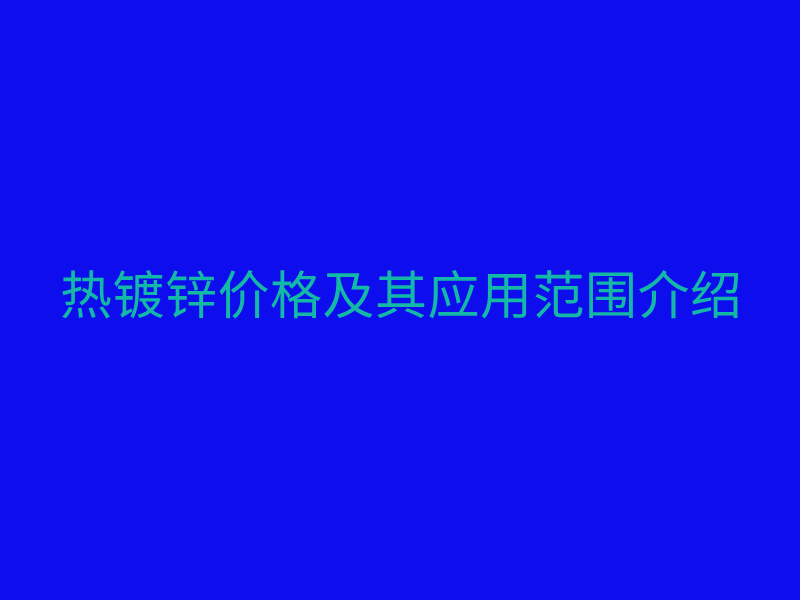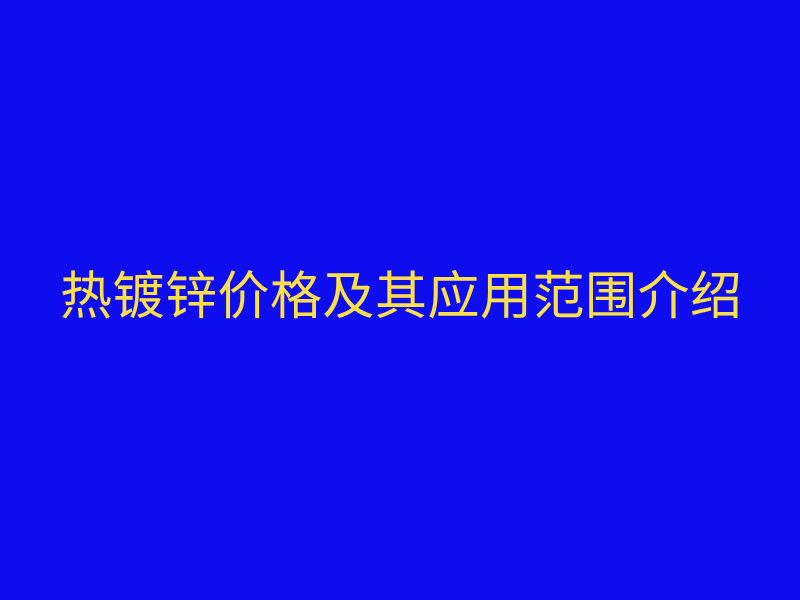--- a/index.html
+++ b/index.html
@@ -53,17 +53,17 @@
     -webkit-font-smoothing: antialiased;
   }
 </style>
 </head>
 <body>
 
 <div class="banner" style="background-color: rgb(13, 13, 238);">
 
   <div class="title-block">
 
-    <h1 class="banner-title" style="color: #fde047;">热镀锌价格及其应用范围介绍</h1>
+    <h1 class="banner-title" style="color: #14b8a6;">热镀锌价格及其应用范围介绍</h1>
 
   </div>
 
 </div>
 
 </body></html>

